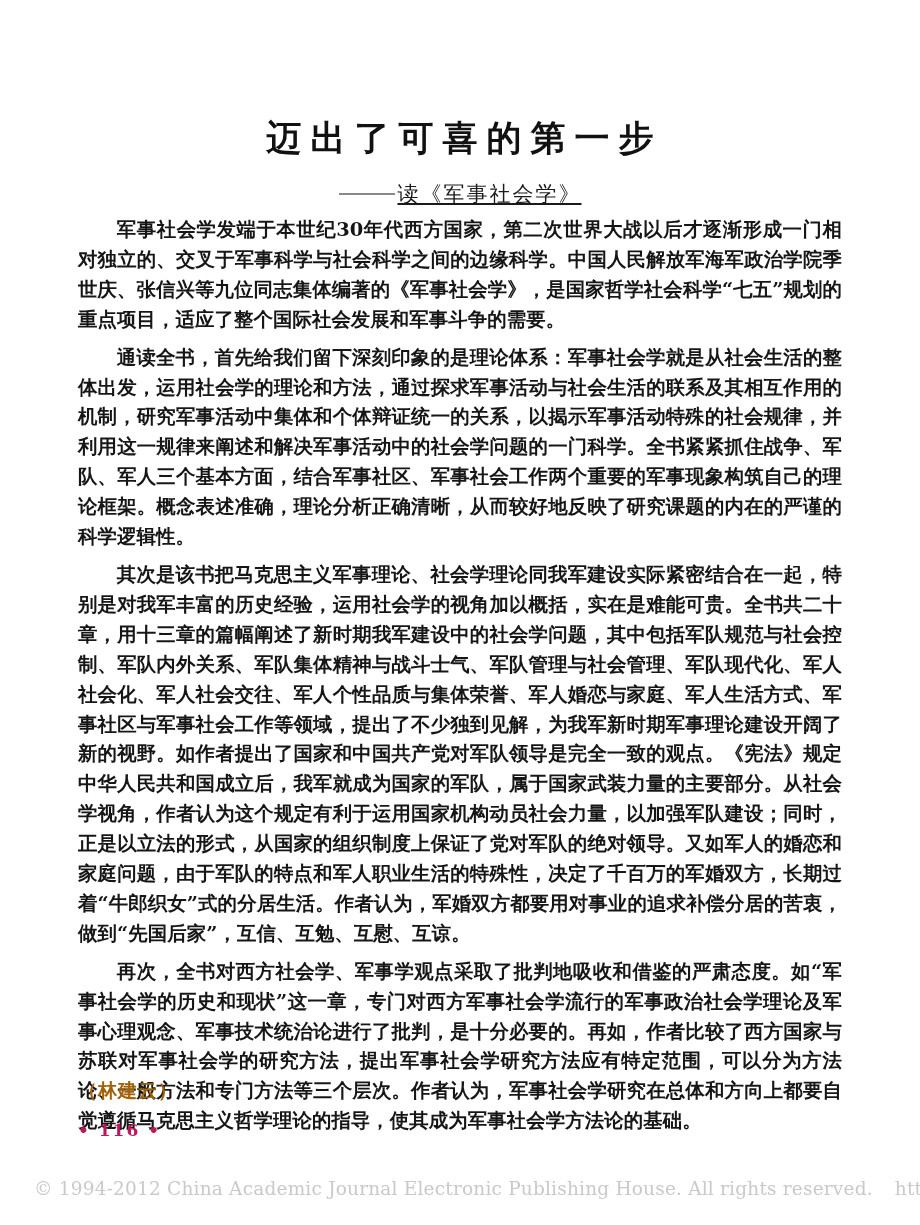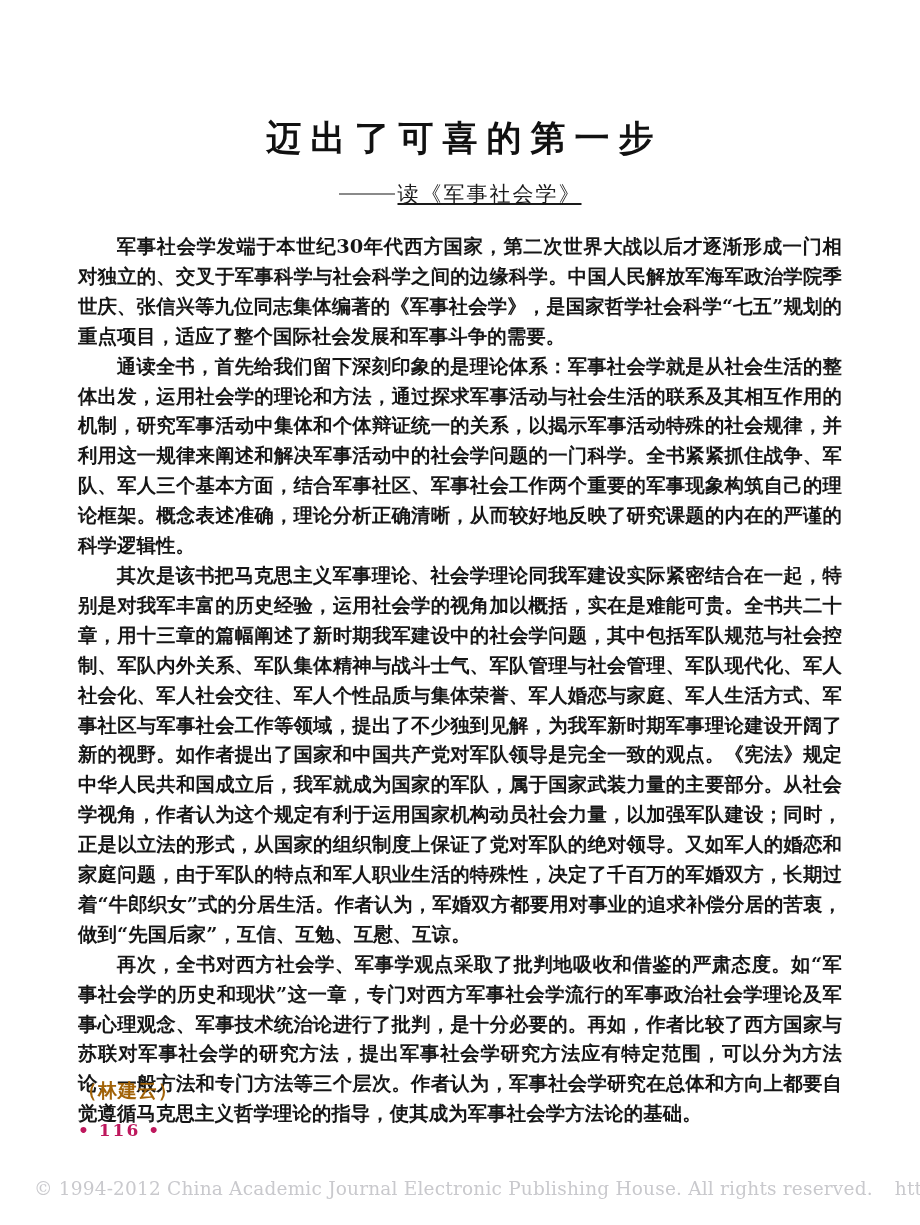--- a/index.html
+++ b/index.html
@@ -53,37 +53,37 @@
     vertical-align: 0.28em;
     width: 56px;
     border-top: 2px solid #8a8a8a;
     margin-right: 3px;
   }
 
   
   .body-col {
     position: absolute;
     left: 78px;
-    top: 232px;
+    top: 215px;
     width: 764px;
   }
   p.para {
     margin: 0 0 0 0;
     font-family: "DejaVu Serif", "Liberation Serif", serif;
     font-size: 19.4px;
     font-weight: 700;
     color: #161616;
     line-height: 29.9px;
     text-align: justify;
     text-justify: inter-character;
     text-indent: 2em;
     letter-spacing: 0.1px;
     word-break: break-all;
   }
-  p.para + p.para { margin-top: 0; }
+  p.para + p.para { margin-top: 8px; }
 
   
   .signature {
     position: absolute;
     left: 78px;
     top: 1078px;
     width: 764px;
     text-align: left;
     padding-right: 12px;
     box-sizing: border-box;

